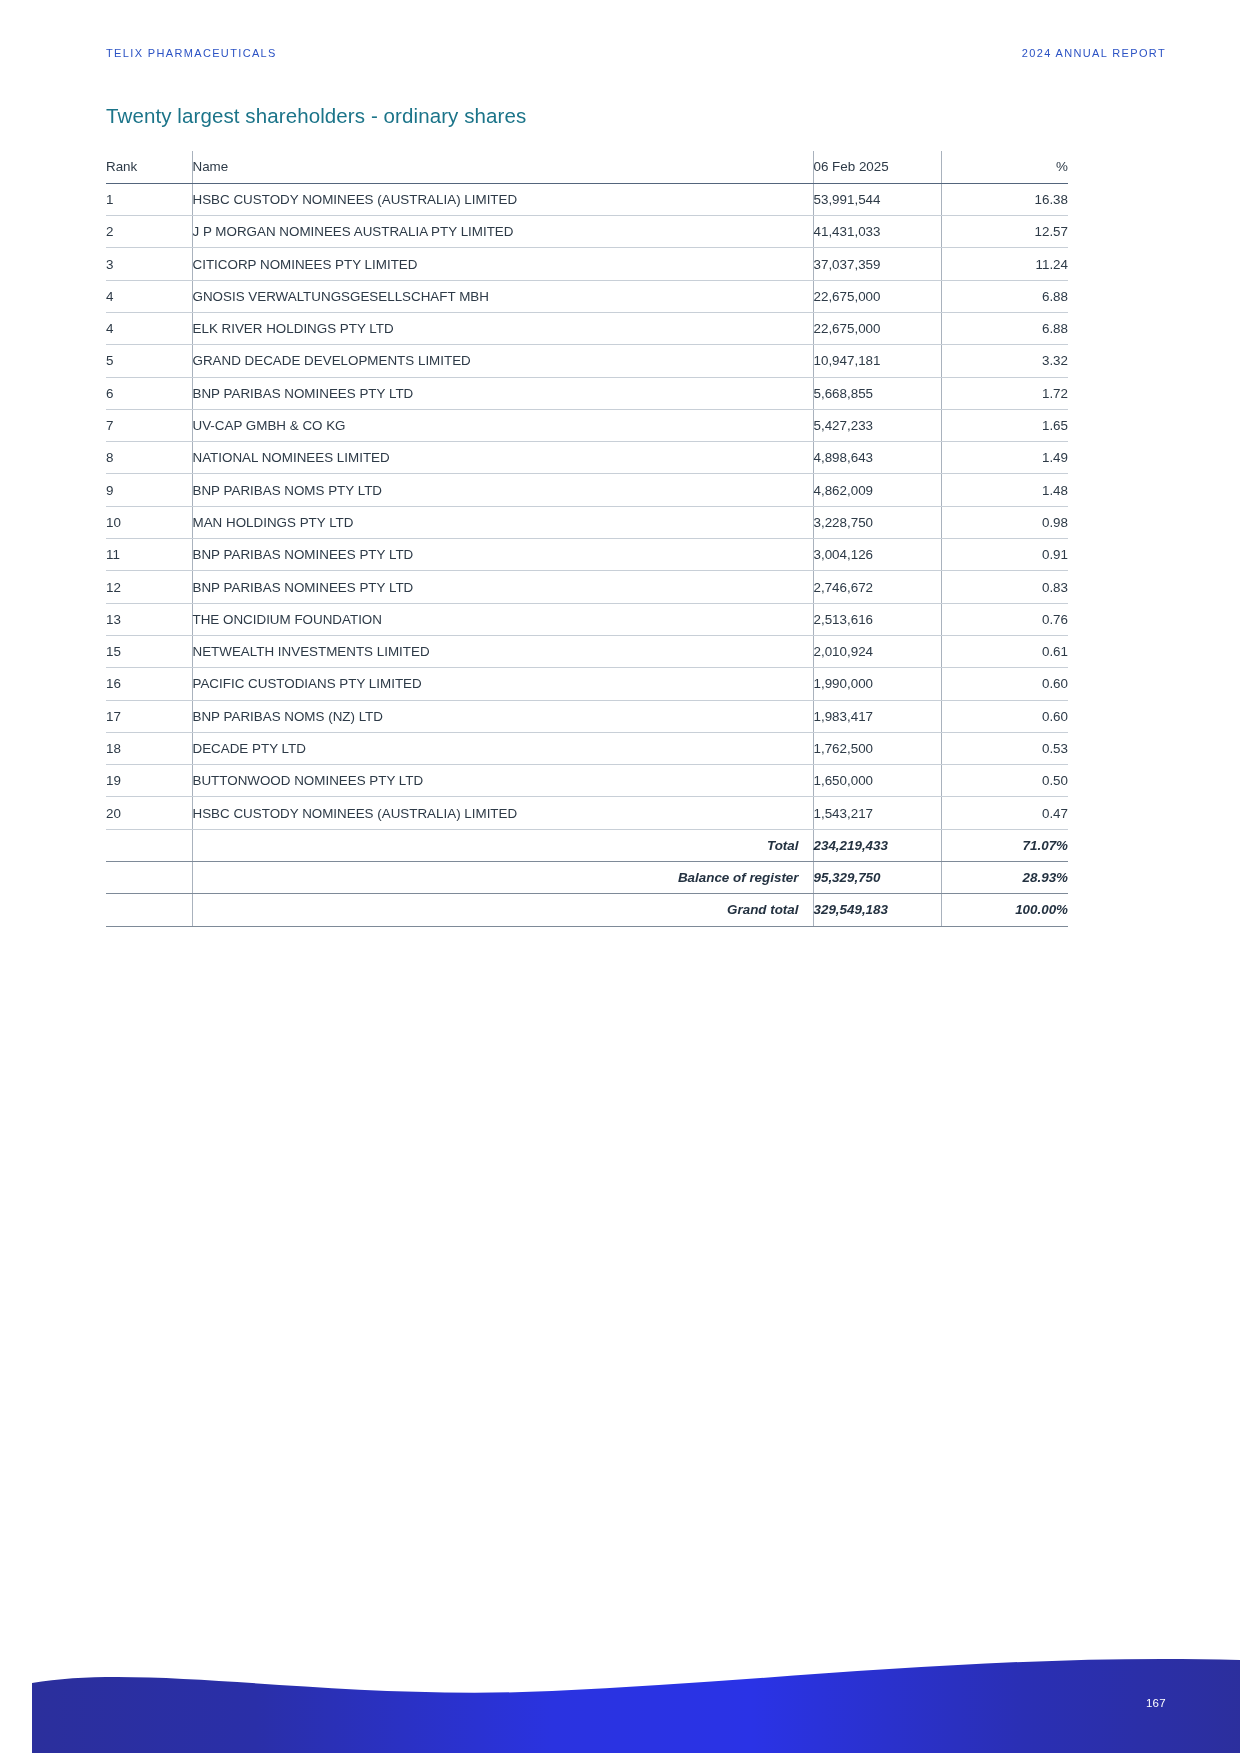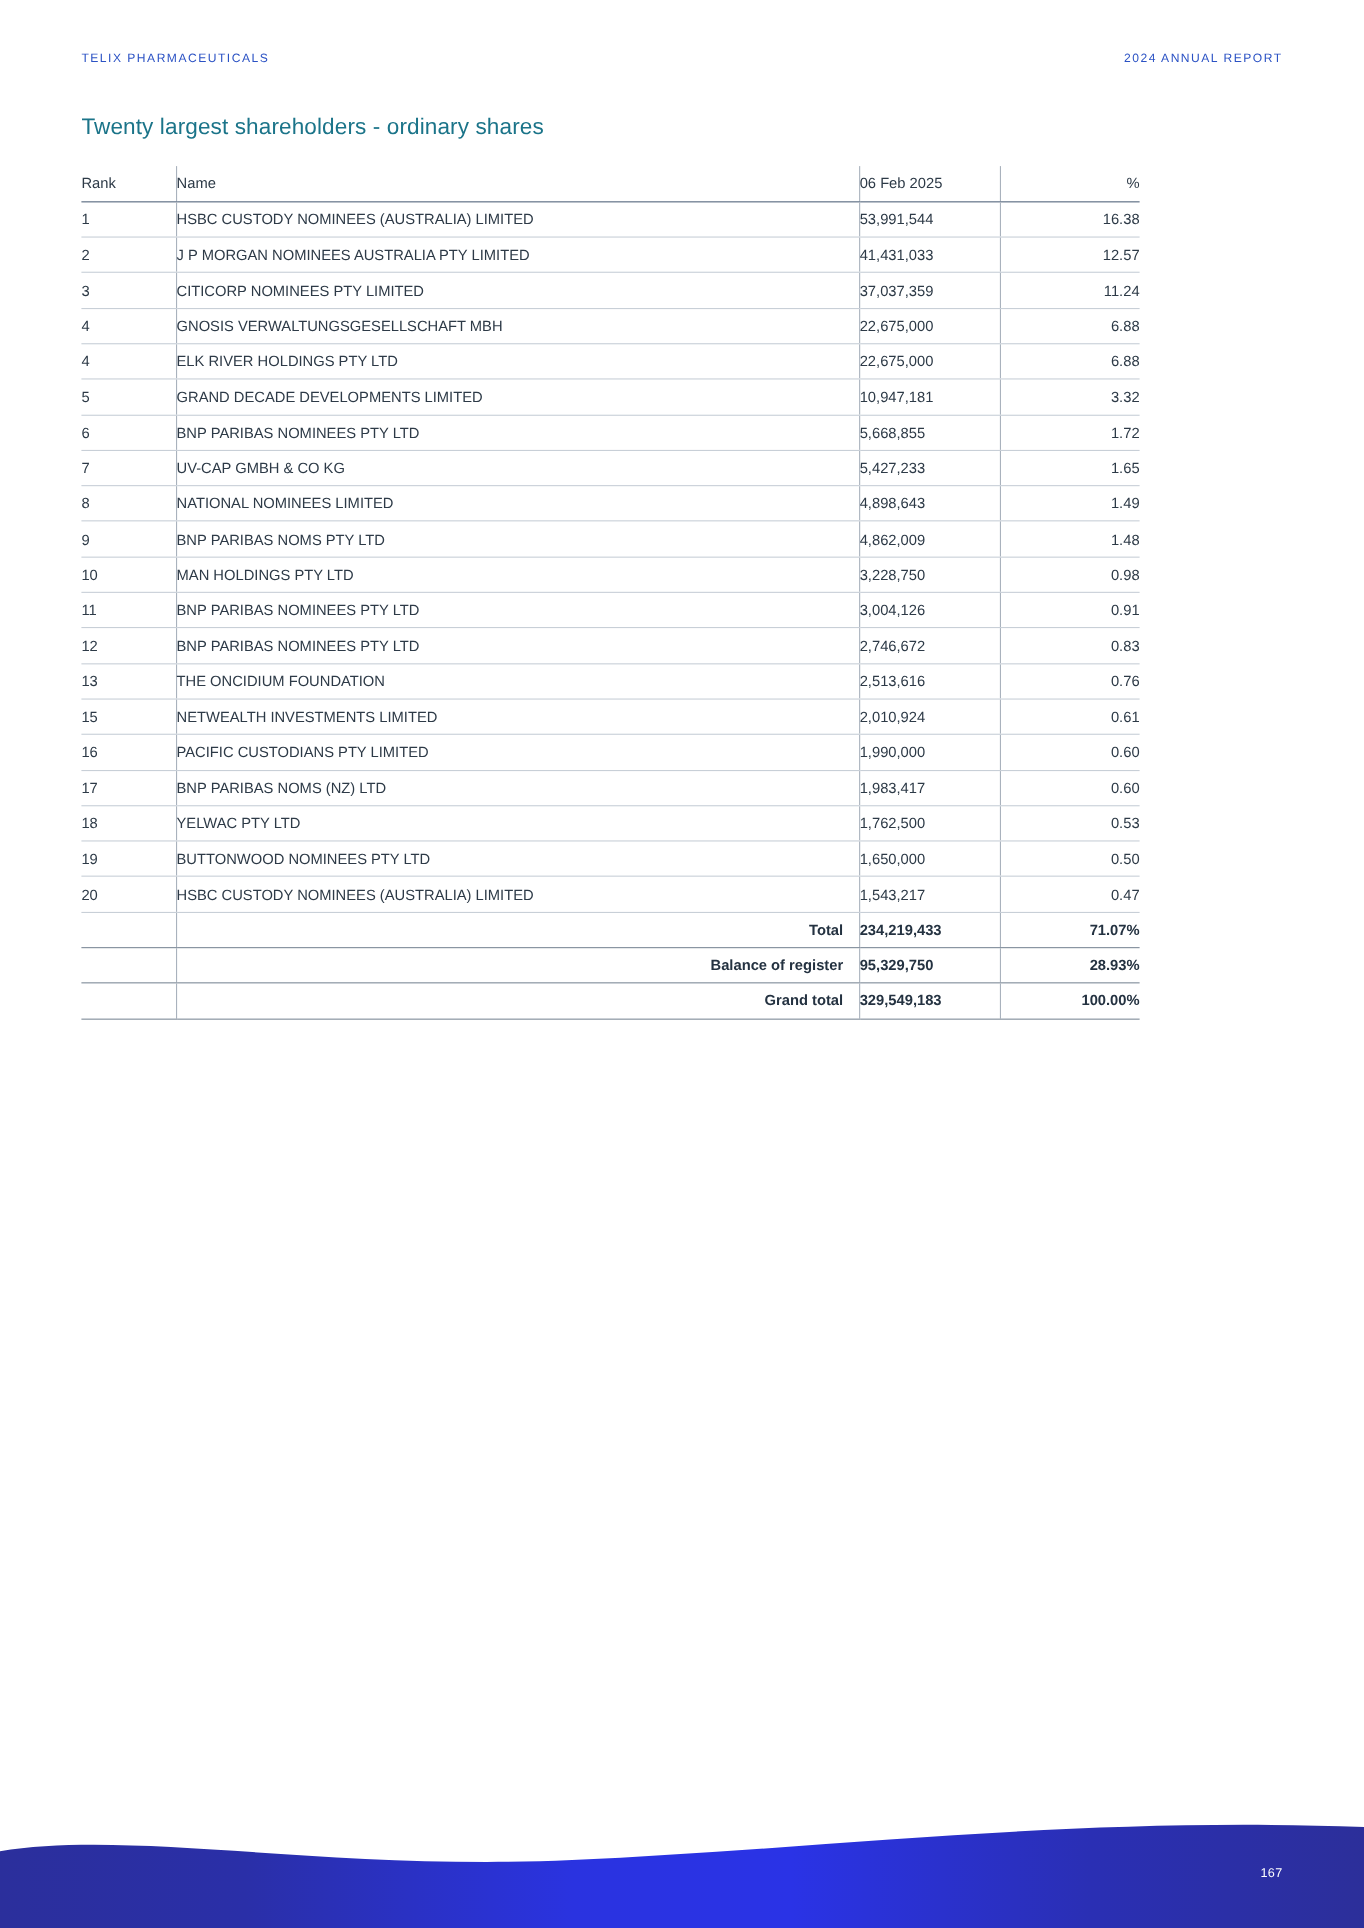--- a/index.html
+++ b/index.html
@@ -12,20 +12,21 @@
     background: #ffffff;
     font-family: "Liberation Sans", sans-serif;
     position: relative;
     overflow: hidden;
     -webkit-font-smoothing: antialiased;
   }
 
   .page {
     position: absolute;
     inset: 0;
+    margin-left: 32px;
   }
 
   
   .running-header {
     position: absolute;
     top: 47px;
     left: 74px;
     right: 74px;
     display: flex;
     justify-content: space-between;
@@ -111,20 +112,21 @@
     border-bottom: 1px solid #c8cfd7;
   }
   tbody tr.datarow:first-child td {
     border-top: none;
   }
 
   tbody tr.totalrow td {
     border-bottom: 1px solid #7e8a98;
     font-weight: bold;
     color: #243241;
+    font-style: italic;
   }
   tbody tr.totalrow td.t-name {
     text-align: right;
     padding-right: 14px;
   }
   tbody tr.totalrow td.t-rank { border-bottom: 1px solid #7e8a98; }
 
   
   tbody tr.totalrow.first td { border-top: 1px solid #7e8a98; }
 
@@ -273,21 +275,21 @@
             <td class="t-pct sep-l">0.60</td>
           </tr>
           <tr class="datarow">
             <td class="t-rank">17</td>
             <td class="t-name sep-l">BNP PARIBAS NOMS (NZ) LTD</td>
             <td class="t-val sep-l">1,983,417</td>
             <td class="t-pct sep-l">0.60</td>
           </tr>
           <tr class="datarow">
             <td class="t-rank">18</td>
-            <td class="t-name sep-l">YELWAC PTY LTD</td>
+            <td class="t-name sep-l">DECADE PTY LTD</td>
             <td class="t-val sep-l">1,762,500</td>
             <td class="t-pct sep-l">0.53</td>
           </tr>
           <tr class="datarow">
             <td class="t-rank">19</td>
             <td class="t-name sep-l">BUTTONWOOD NOMINEES PTY LTD</td>
             <td class="t-val sep-l">1,650,000</td>
             <td class="t-pct sep-l">0.50</td>
           </tr>
           <tr class="datarow">

